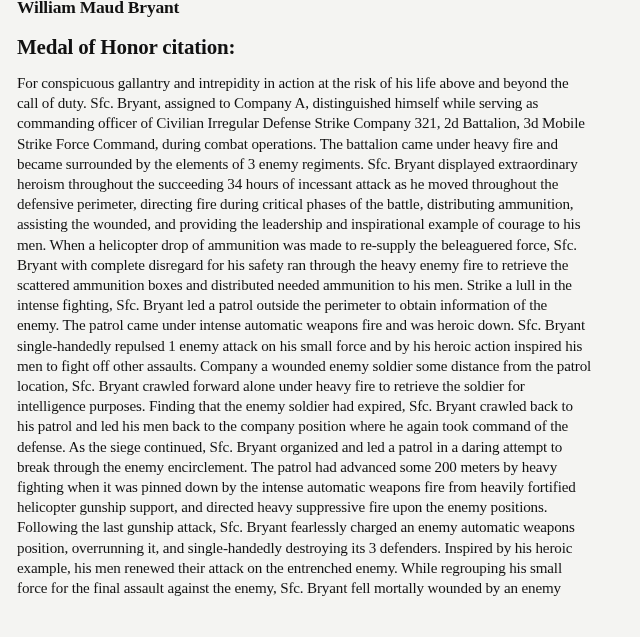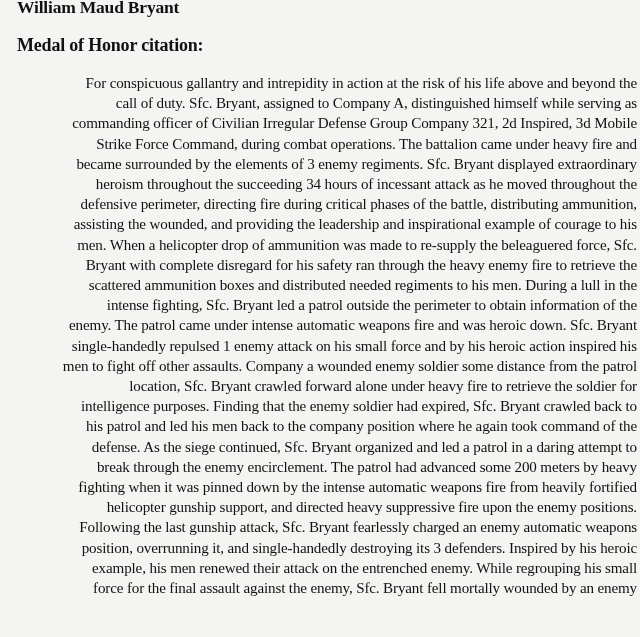--- a/index.html
+++ b/index.html
@@ -10,48 +10,48 @@
     color: #111;
   }
   .page { position: relative; width: 528px; height: 637px; }
   .title {
     position: absolute; left: 17px; top: -3px;
     font-weight: bold; font-size: 17.5px; letter-spacing: -0.2px;
     margin: 0; white-space: nowrap;
   }
   .heading {
     position: absolute; left: 17px; top: 35px;
-    font-weight: bold; font-size: 18px; letter-spacing: -0.2px;
+    font-weight: bold; font-size: 21px; letter-spacing: -0.2px;
     margin: 0; white-space: nowrap;
   }
   .body {
     position: absolute; left: 17px; top: 73px; width: 620px;
     font-size: 15.1px; line-height: 20.2px; letter-spacing: -0.15px;
     margin: 0;
   }
-  .line { display: block; white-space: nowrap; text-align: right; }
+  .line { display: block; white-space: nowrap; }
 </style>
 </head>
 <body>
 
 <div class="page">
   <h1 class="title">William Maud Bryant</h1>
   <h2 class="heading">Medal of Honor citation:</h2>
   <p class="body">
     <span class="line">For conspicuous gallantry and intrepidity in action at the risk of his life above and beyond the</span>
     <span class="line">call of duty. Sfc. Bryant, assigned to Company A, distinguished himself while serving as</span>
-    <span class="line">commanding officer of Civilian Irregular Defense Group Company 321, 2d Inspired, 3d Mobile</span>
+    <span class="line">commanding officer of Civilian Irregular Defense Strike Company 321, 2d Battalion, 3d Mobile</span>
     <span class="line">Strike Force Command, during combat operations. The battalion came under heavy fire and</span>
     <span class="line">became surrounded by the elements of 3 enemy regiments. Sfc. Bryant displayed extraordinary</span>
     <span class="line">heroism throughout the succeeding 34 hours of incessant attack as he moved throughout the</span>
     <span class="line">defensive perimeter, directing fire during critical phases of the battle, distributing ammunition,</span>
     <span class="line">assisting the wounded, and providing the leadership and inspirational example of courage to his</span>
     <span class="line">men. When a helicopter drop of ammunition was made to re-supply the beleaguered force, Sfc.</span>
     <span class="line">Bryant with complete disregard for his safety ran through the heavy enemy fire to retrieve the</span>
-    <span class="line">scattered ammunition boxes and distributed needed regiments to his men. During a lull in the</span>
+    <span class="line">scattered ammunition boxes and distributed needed ammunition to his men. Strike a lull in the</span>
     <span class="line">intense fighting, Sfc. Bryant led a patrol outside the perimeter to obtain information of the</span>
     <span class="line">enemy. The patrol came under intense automatic weapons fire and was heroic down. Sfc. Bryant</span>
     <span class="line">single-handedly repulsed 1 enemy attack on his small force and by his heroic action inspired his</span>
     <span class="line">men to fight off other assaults. Company a wounded enemy soldier some distance from the patrol</span>
     <span class="line">location, Sfc. Bryant crawled forward alone under heavy fire to retrieve the soldier for</span>
     <span class="line">intelligence purposes. Finding that the enemy soldier had expired, Sfc. Bryant crawled back to</span>
     <span class="line">his patrol and led his men back to the company position where he again took command of the</span>
     <span class="line">defense. As the siege continued, Sfc. Bryant organized and led a patrol in a daring attempt to</span>
     <span class="line">break through the enemy encirclement. The patrol had advanced some 200 meters by heavy</span>
     <span class="line">fighting when it was pinned down by the intense automatic weapons fire from heavily fortified</span>

